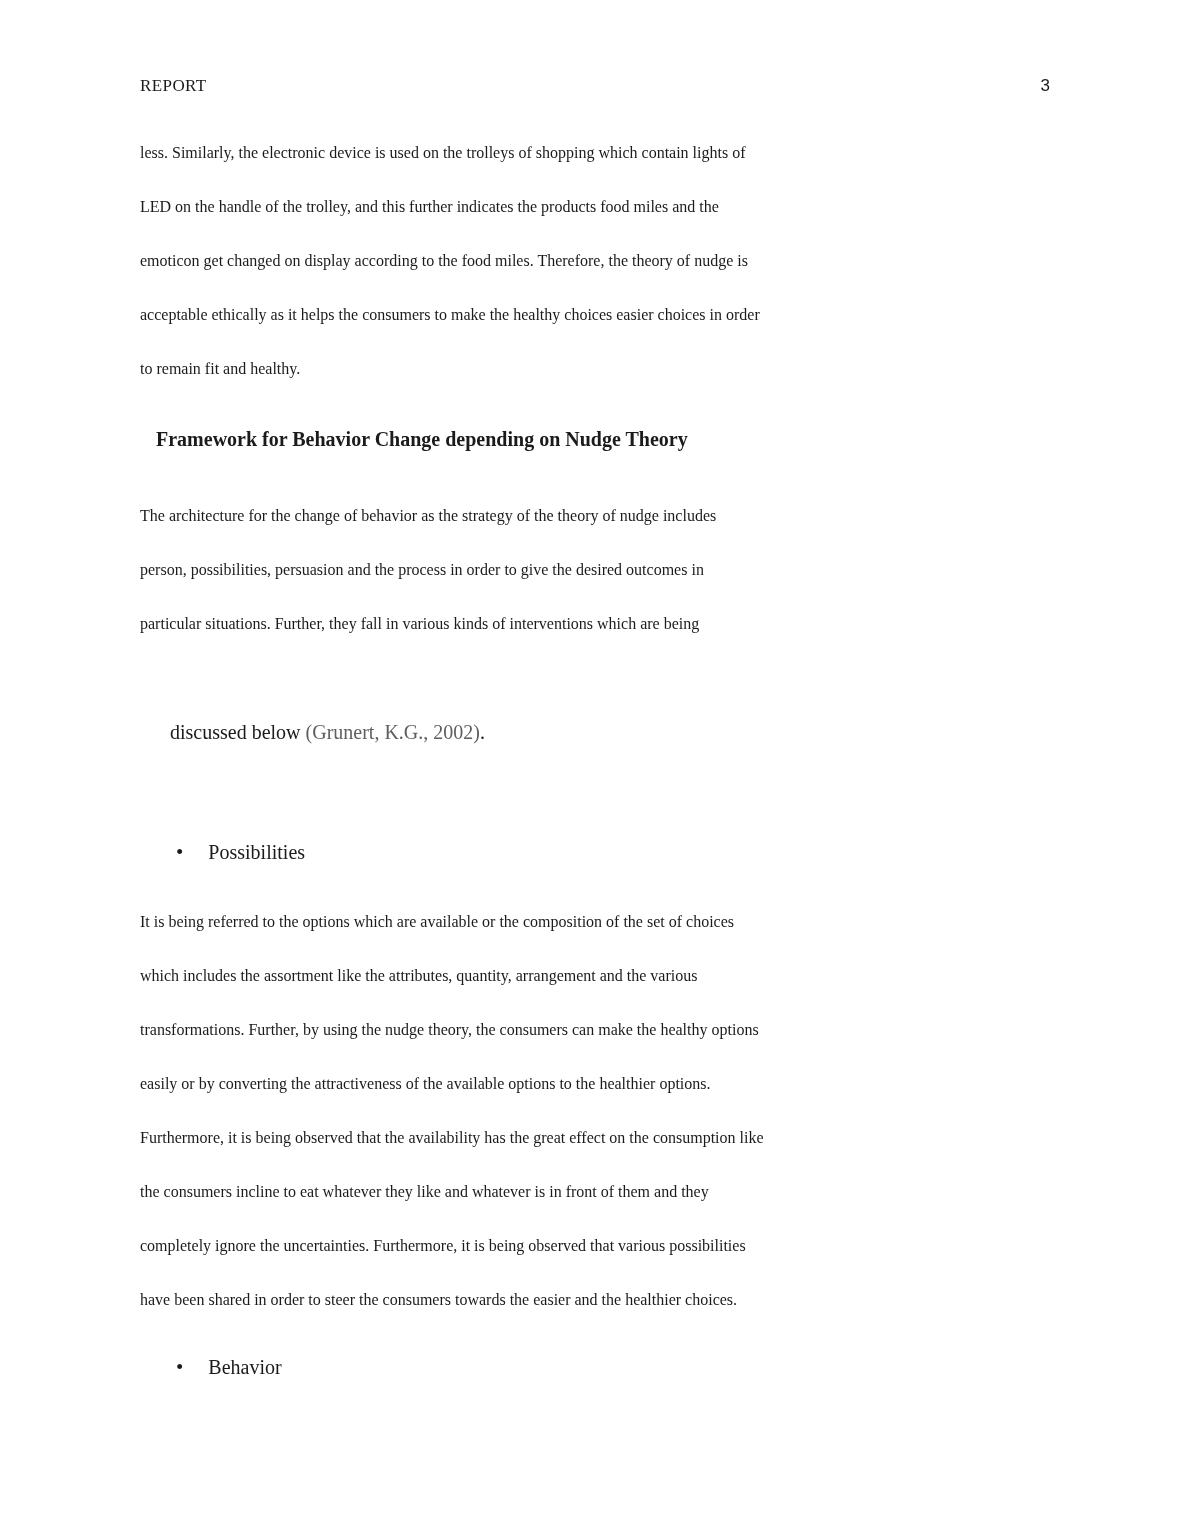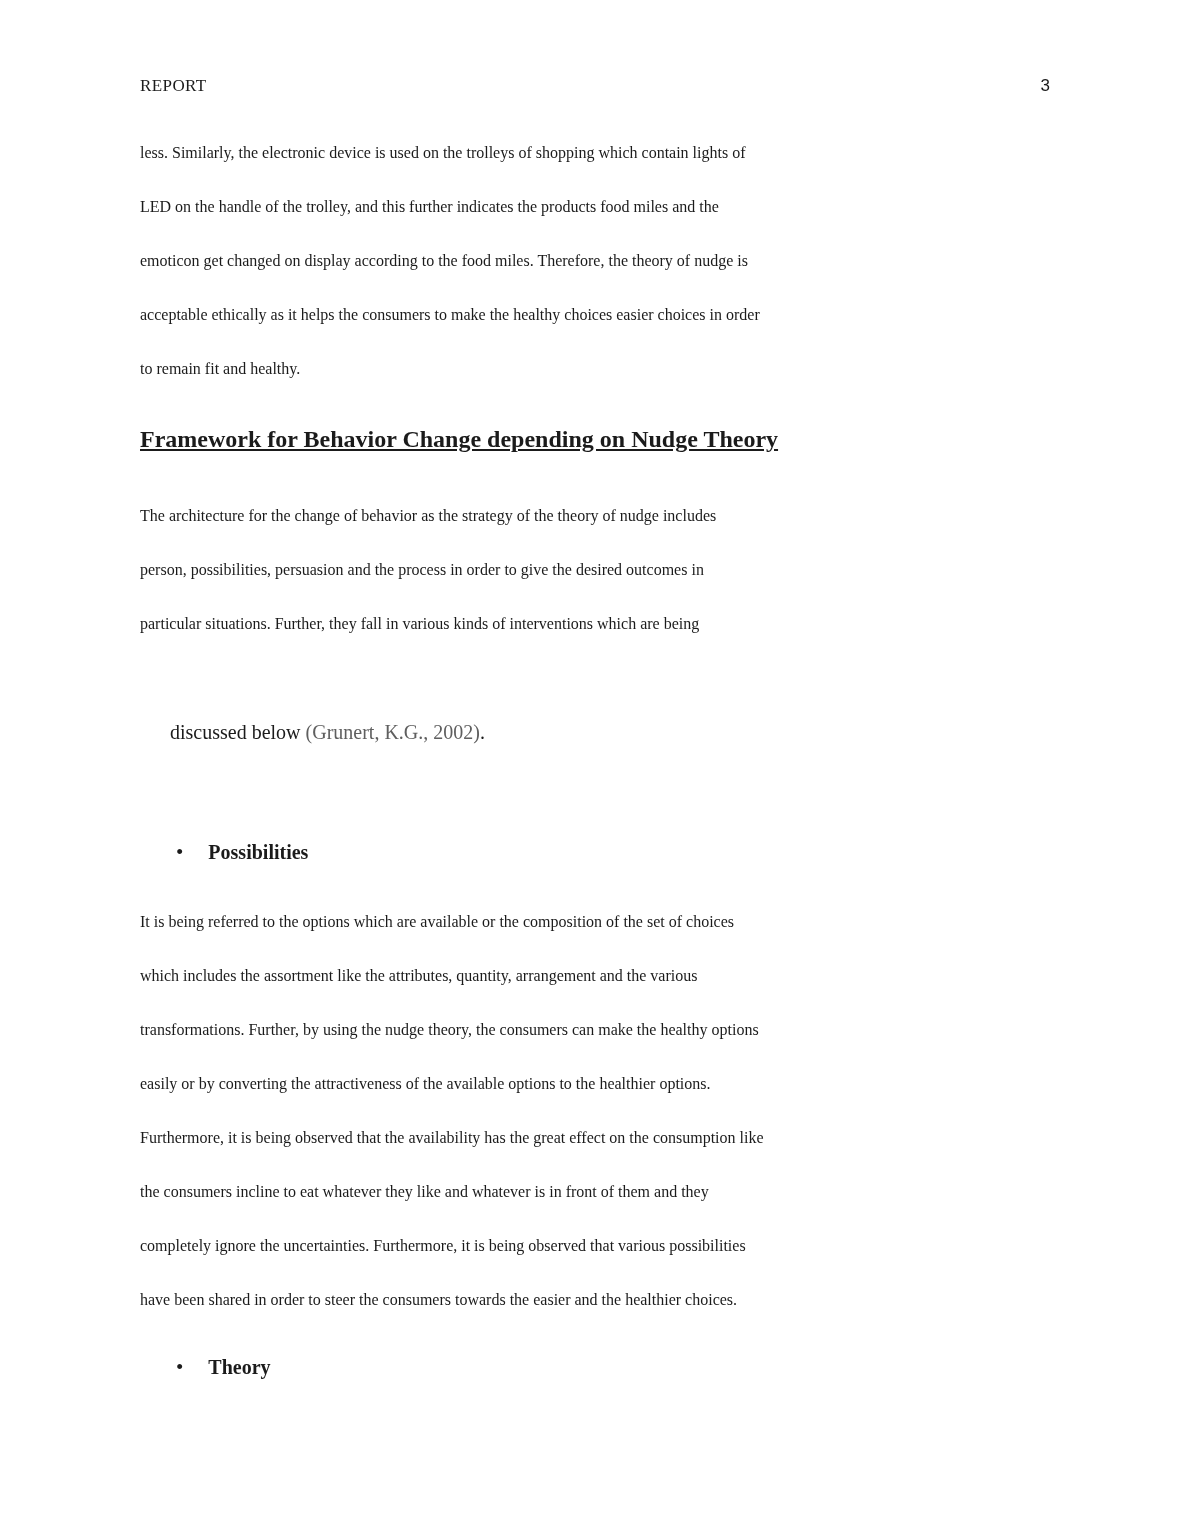--- a/index.html
+++ b/index.html
@@ -35,44 +35,43 @@
     white-space: pre-line;
     margin: 0;
   }
   .para-line {
     font-size: 20px;
     line-height: 54px;
     white-space: pre;
   }
   .p1 { margin-top: 30px; }
   .section-heading {
-    font-size: 24px;
+    font-size: 20px;
     font-weight: bold;
     line-height: 32px;
-    margin: 27px 0 0 0;
+    margin: 27px 0 0 16px;
     color: var(--text, #1b1b1b);
-    text-decoration: underline;
   }
   .p2 { margin-top: 34px; }
   .citation { color: var(--citation, #5f5f5f); margin-top: 20px; }
   .bullet-row {
     display: flex;
     align-items: baseline;
     line-height: 54px;
   }
   .bullet-1 { margin-top: 12px; }
   .bullet-2 { margin-top: 13px; }
   .bullet-dot {
     margin-left: 36px;
     font-size: 21px;
     line-height: 54px;
   }
   .bullet-label {
     margin-left: 25px;
-    font-weight: bold;
+    font-weight: normal;
     font-size: 20px;
   }
   .p3 { margin-top: 16px; }
   .p4 { margin-top: 16px; }
 </style>
 </head>
 <body>
 
 <div class="page">
 
@@ -107,17 +106,17 @@
 which includes the assortment like the attributes, quantity, arrangement and the various
 transformations. Further, by using the nudge theory, the consumers can make the healthy options
 easily or by converting the attractiveness of the available options to the healthier options.
 Furthermore, it is being observed that the availability has the great effect on the consumption like
 the consumers incline to eat whatever they like and whatever is in front of them and they
 completely ignore the uncertainties. Furthermore, it is being observed that various possibilities
 have been shared in order to steer the consumers towards the easier and the healthier choices.</p>
 
   <div class="bullet-row bullet-2">
     <span class="bullet-dot">•</span>
-    <span class="bullet-label">Theory</span>
+    <span class="bullet-label">Behavior</span>
   </div>
 
 
 </div>
 
 </body></html>

